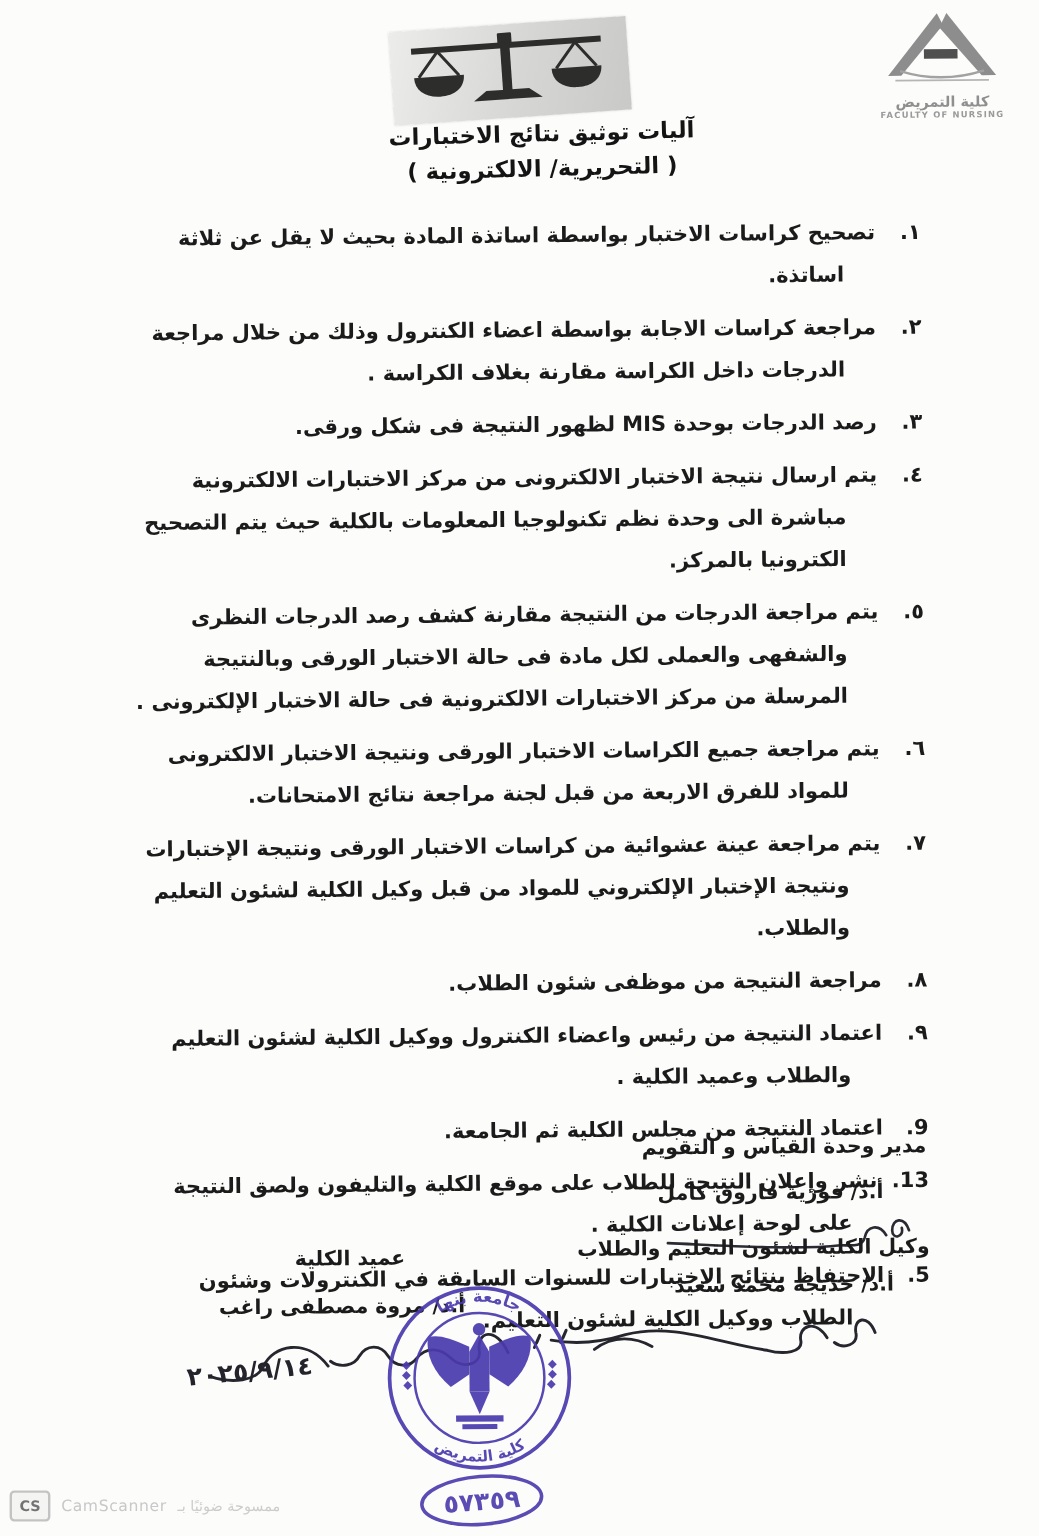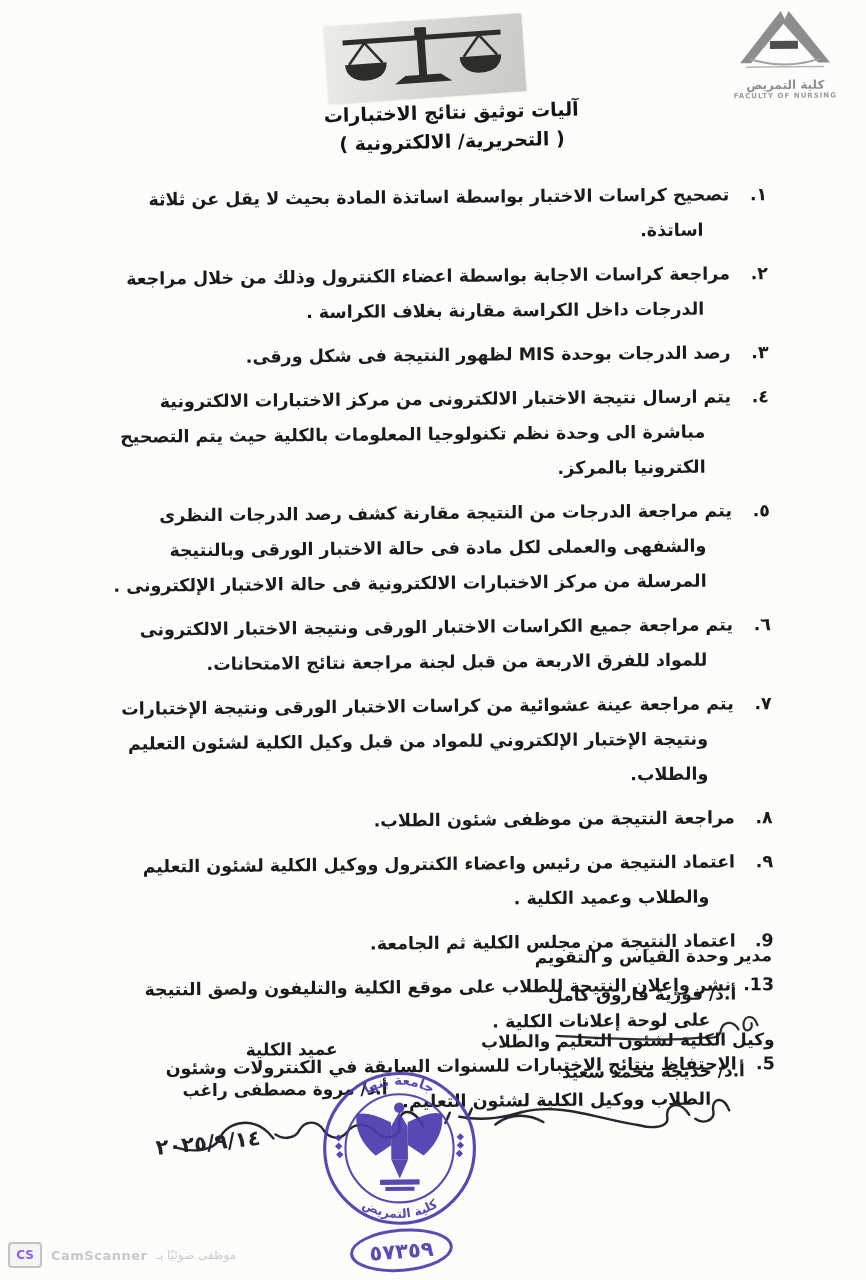--- a/index.html
+++ b/index.html
@@ -31,22 +31,22 @@
   .hand-date{position:absolute;left:150px;top:1126px;width:170px;font-size:21px;font-weight:700;
              color:#23232b;transform:rotate(-5deg);letter-spacing:3px;direction:ltr;text-align:left;}
 
   
   .stamp-round{position:absolute;left:316px;top:1070px;width:156px;height:156px;opacity:.92;}
   .stamp-oval{position:absolute;left:342px;top:1227px;width:106px;height:46px;transform:rotate(-4deg);opacity:.9;}
 
   
   .watermark{position:absolute;left:8px;bottom:12px;display:flex;align-items:center;gap:9px;}
   .wm-cs{width:30px;height:22px;border:2px solid #c3c3c3;border-radius:4px;display:flex;align-items:center;
-         justify-content:center;font-weight:800;font-size:12px;color:#8b5cf6;background:#f4f4f3;}
-  .wm-brand{font-size:13px;font-weight:700;color:#c8c8c8;letter-spacing:.5px;}
+         justify-content:center;font-weight:800;font-size:12px;color:#737373;background:#f4f4f3;}
+  .wm-brand{font-size:13px;font-weight:400;color:#c8c8c8;letter-spacing:.5px;}
   .wm-ar{font-size:12px;color:#cccccc;direction:rtl;}
 </style>
 </head>
 <body>
 
 <div class="page">
  <div class="skew">
 
   <div class="scales-box">
     <svg viewBox="0 0 200 80">
@@ -155,15 +155,15 @@
   <svg class="stamp-oval" viewBox="0 0 106 46">
     <ellipse cx="53" cy="23" rx="50" ry="20" fill="none" stroke="#4a3aad" stroke-width="3"></ellipse>
     <text x="53" y="31" text-anchor="middle" font-size="21" font-weight="700" fill="#4a3aad">٥٧٣٥٩</text>
   </svg>
 
  </div>
 
  <div class="watermark">
    <div class="wm-cs">CS</div>
    <div class="wm-brand">CamScanner</div>
-   <div class="wm-ar">موظفى ضوئيًا بـ</div>
+   <div class="wm-ar">ممسوحة ضوئيًا بـ</div>
  </div>
 </div>
 
 </body></html>

